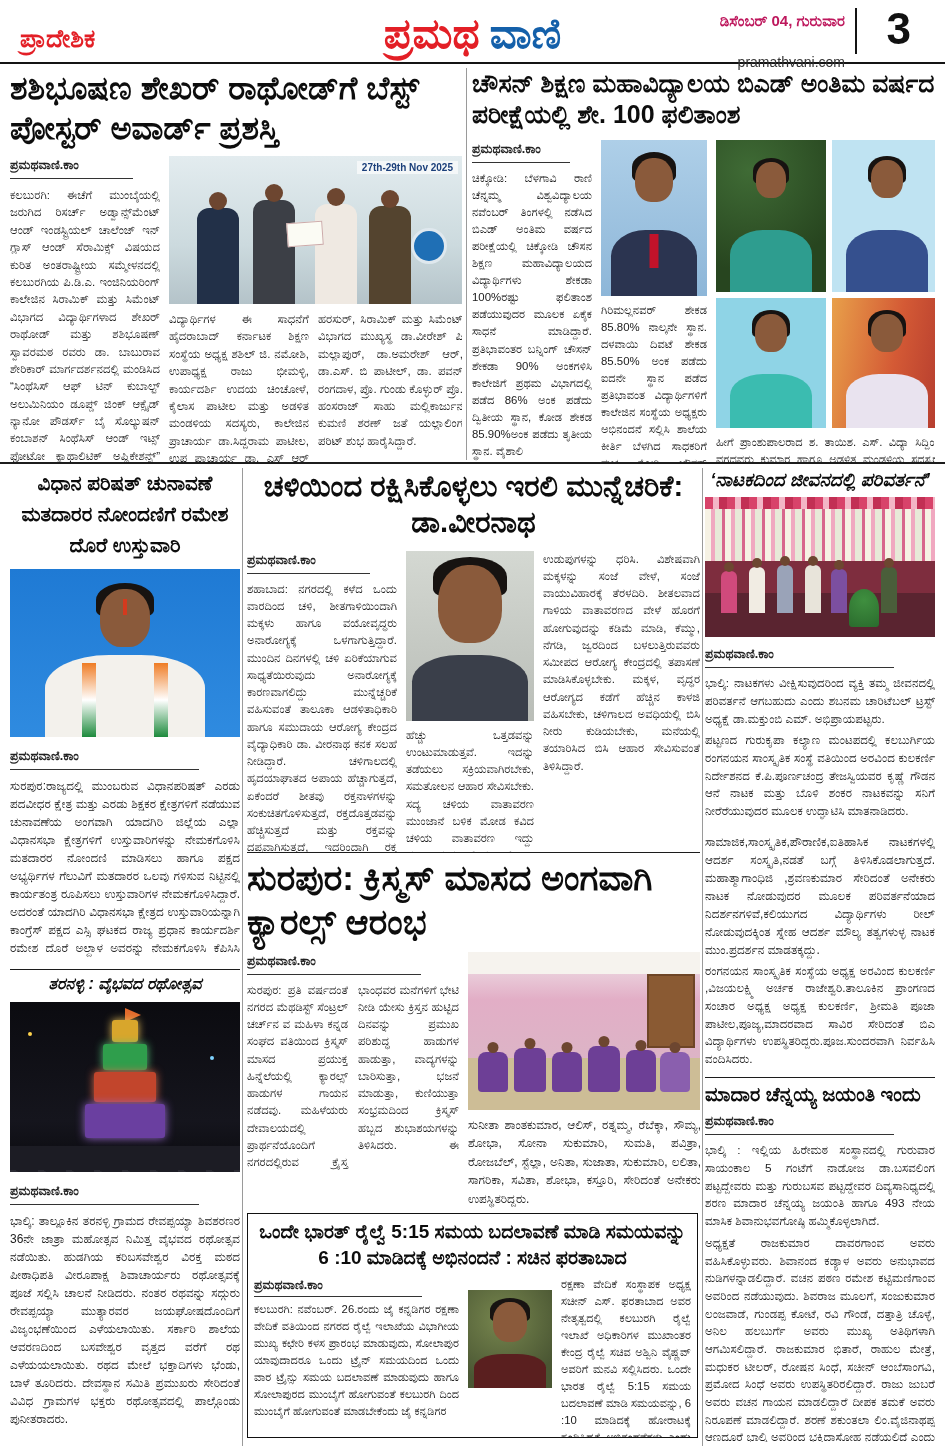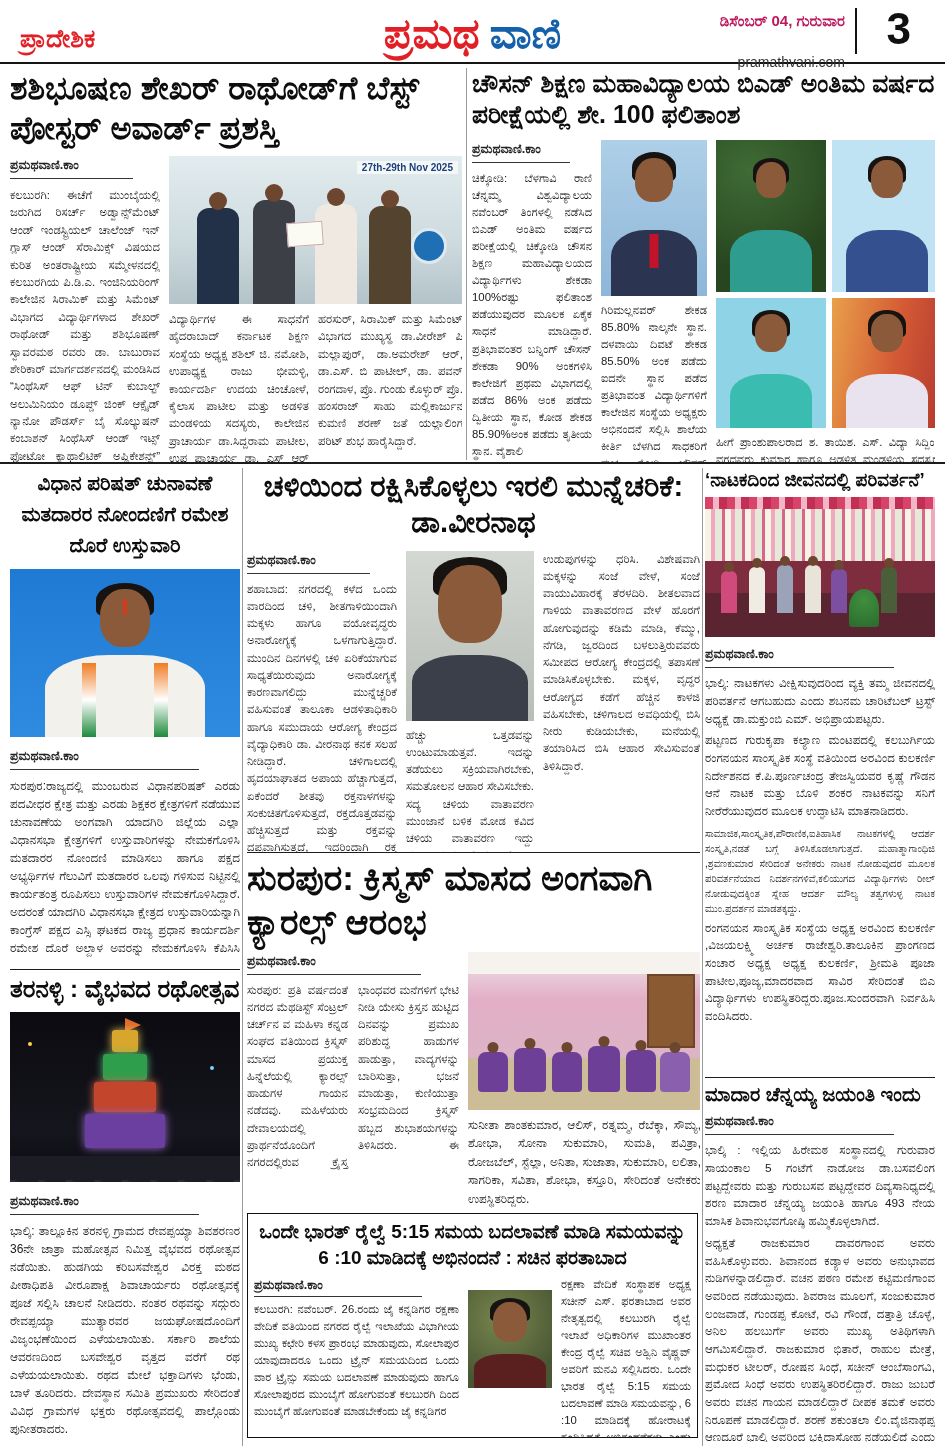--- a/index.html
+++ b/index.html
@@ -182,21 +182,21 @@
           <div class="por-head" style="width:64px;height:78px;top:14px;"></div>
           <div class="shou" style="left:6px;width:116px;height:66px;background:#3a3f4a;"></div>
         </div>
         <div class="bt" style="margin-top:6px;font-size:11.5px;">ಹೆಚ್ಚು ಒತ್ತಡವನ್ನು ಉಂಟುಮಾಡುತ್ತವೆ. ಇದನ್ನು ತಡೆಯಲು ಸಕ್ರಿಯವಾಗಿರಬೇಕು, ಸಮತೋಲನ ಆಹಾರ ಸೇವಿಸಬೇಕು. ಸದ್ಯ ಚಳಿಯ ವಾತಾವರಣ ಮುಂಜಾನೆ ಬಳಿಕ ಮೋಡ ಕವಿದ ಚಳಿಯ ವಾತಾವರಣ ಇದ್ದು ಚಳಿಯಿಂದ ರಕ್ಷಿಸಿಕೊಳ್ಳಲು ಸ್ವೆಟರ್, ಮಂಕಿ ಕ್ಯಾಪ್, ಬೆಚ್ಚಗಿನ</div>
       </div>
       <div class="bt" style="flex:1;font-size:11.5px;">ಉಡುಪುಗಳನ್ನು ಧರಿಸಿ. ವಿಶೇಷವಾಗಿ ಮಕ್ಕಳನ್ನು ಸಂಜೆ ವೇಳೆ, ಸಂಜೆ ವಾಯುವಿಹಾರಕ್ಕೆ ತೆರಳದಿರಿ. ಶೀತಲವಾದ ಗಾಳಿಯ ವಾತಾವರಣದ ವೇಳೆ ಹೊರಗೆ ಹೋಗುವುದನ್ನು ಕಡಿಮೆ ಮಾಡಿ, ಕೆಮ್ಮು, ನೆಗಡಿ, ಜ್ವರದಿಂದ ಬಳಲುತ್ತಿರುವವರು ಸಮೀಪದ ಆರೋಗ್ಯ ಕೇಂದ್ರದಲ್ಲಿ ತಪಾಸಣೆ ಮಾಡಿಸಿಕೊಳ್ಳಬೇಕು. ಮಕ್ಕಳ, ವೃದ್ಧರ ಆರೋಗ್ಯದ ಕಡೆಗೆ ಹೆಚ್ಚಿನ ಕಾಳಜಿ ವಹಿಸಬೇಕು, ಚಳಿಗಾಲದ ಅವಧಿಯಲ್ಲಿ ಬಿಸಿ ನೀರು ಕುಡಿಯಬೇಕು, ಮನೆಯಲ್ಲಿ ತಯಾರಿಸಿದ ಬಿಸಿ ಆಹಾರ ಸೇವಿಸುವಂತೆ ತಿಳಿಸಿದ್ದಾರೆ.</div>
     </div>
   </div>
 
   <div class="art" style="left:705px;top:468px;width:230px;height:606px;">
-    <div class="hl qhl" style="font-size:18.5px;">‘ನಾಟಕದಿಂದ ಜೀವನದಲ್ಲಿ ಪರಿವರ್ತನೆ’</div>
+    <div class="hl qhl" style="font-size:18.5px;text-align:center;font-style:italic;">‘ನಾಟಕದಿಂದ ಜೀವನದಲ್ಲಿ ಪರಿವರ್ತನೆ’</div>
     <div class="ph" style="width:230px;height:140px;margin-top:6px;background:#7e2d3e;">
       <div class="flower-top"></div>
       <div class="garland-curtain"></div>
       <div class="stage-floor"></div>
       <div class="person" style="left:16px;bottom:24px;width:16px;height:42px;background:#d04a7c;">
           <div class="head-c"></div>
         </div>
       <div class="person" style="left:44px;bottom:24px;width:16px;height:46px;background:#f1ece3;">
           <div class="head-c"></div>
         </div>
@@ -210,21 +210,21 @@
           <div class="head-c"></div>
         </div>
       <div class="person" style="left:176px;bottom:24px;width:16px;height:46px;background:#4a5e3a;">
           <div class="head-c"></div>
         </div>
       <div style="position:absolute;left:144px;bottom:10px;width:30px;height:38px;border-radius:50% 50% 10% 10%;background:radial-gradient(circle at 50% 30%,#3f8f3f,#2a6b2d);"></div>
     </div>
     <div class="byline" style="margin-top:8px;">ಪ್ರಮಥವಾಣಿ.ಕಾಂ</div>
     <div class="bt" style="font-size:11.8px;">ಭಾಲ್ಕಿ: ನಾಟಕಗಳು ವೀಕ್ಷಿಸುವುದರಿಂದ ವ್ಯಕ್ತಿ ತಮ್ಮ ಜೀವನದಲ್ಲಿ ಪರಿವರ್ತನೆ ಆಗಬಹುದು ಎಂದು ಶಬನಮ ಚಾರಿಟೆಬಲ್ ಟ್ರಸ್ಟ್ ಅಧ್ಯಕ್ಷೆ ಡಾ.ಮಕ್ತುಂಬಿ ಎಮ್. ಅಭಿಪ್ರಾಯಪಟ್ಟರು.</div>
     <div class="bt" style="font-size:11.8px;margin-top:4px;">ಪಟ್ಟಣದ ಗುರುಕೃಪಾ ಕಲ್ಯಾಣ ಮಂಟಪದಲ್ಲಿ ಕಲಬುರ್ಗಿಯ ರಂಗನಯನ ಸಾಂಸ್ಕೃತಿಕ ಸಂಸ್ಥೆ ವತಿಯಿಂದ ಅರವಿಂದ ಕುಲಕರ್ಣಿ ನಿರ್ದೇಶನದ ಕೆ.ಪಿ.ಪೂರ್ಣಚಂದ್ರ ತೇಜಸ್ವಿಯವರ ಕೃಷ್ಣೆ ಗೌಡನ ಆನೆ ನಾಟಕ ಮತ್ತು ಬೊಳಿ ಶಂಕರ ನಾಟಕವನ್ನು ಸನಿಗೆ ನೀರೆರೆಯುವುದರ ಮೂಲಕ ಉದ್ಘಾಟಿಸಿ ಮಾತನಾಡಿದರು.</div>
-    <div class="bt" style="font-size:10px;margin-top:5px;">ಸಾಮಾಜಿಕ,ಸಾಂಸ್ಕೃತಿಕ,ಪೌರಾಣಿಕ,ಐತಿಹಾಸಿಕ ನಾಟಕಗಳಲ್ಲಿ ಆದರ್ಶ ಸಂಸ್ಕೃತಿ,ನಡತೆ ಬಗ್ಗೆ ತಿಳಿಸಿಕೊಡಲಾಗುತ್ತದೆ. ಮಹಾತ್ಮಾಗಾಂಧಿಜಿ ,ಶ್ರವಣಕುಮಾರ ಸೇರಿದಂತೆ ಅನೇಕರು ನಾಟಕ ನೋಡುವುದರ ಮೂಲಕ ಪರಿವರ್ತನೆಯಾದ ನಿದರ್ಶನಗಳಿವೆ,ಕಲಿಯುಗದ ವಿದ್ಯಾರ್ಥಿಗಳು ರೀಲ್ ನೋಡುವುದಕ್ಕಿಂತ ಸ್ನೇಹ ಆದರ್ಶ ಮೌಲ್ಯ ತತ್ವಗಳುಳ್ಳ ನಾಟಕ ಮುಂ.ಪ್ರದರ್ಶನ ಮಾಡತಕ್ಕದ್ದು.</div>
+    <div class="bt" style="font-size:12px;margin-top:12px;">ಸಾಮಾಜಿಕ,ಸಾಂಸ್ಕೃತಿಕ,ಪೌರಾಣಿಕ,ಐತಿಹಾಸಿಕ ನಾಟಕಗಳಲ್ಲಿ ಆದರ್ಶ ಸಂಸ್ಕೃತಿ,ನಡತೆ ಬಗ್ಗೆ ತಿಳಿಸಿಕೊಡಲಾಗುತ್ತದೆ. ಮಹಾತ್ಮಾಗಾಂಧಿಜಿ ,ಶ್ರವಣಕುಮಾರ ಸೇರಿದಂತೆ ಅನೇಕರು ನಾಟಕ ನೋಡುವುದರ ಮೂಲಕ ಪರಿವರ್ತನೆಯಾದ ನಿದರ್ಶನಗಳಿವೆ,ಕಲಿಯುಗದ ವಿದ್ಯಾರ್ಥಿಗಳು ರೀಲ್ ನೋಡುವುದಕ್ಕಿಂತ ಸ್ನೇಹ ಆದರ್ಶ ಮೌಲ್ಯ ತತ್ವಗಳುಳ್ಳ ನಾಟಕ ಮುಂ.ಪ್ರದರ್ಶನ ಮಾಡತಕ್ಕದ್ದು.</div>
     <div class="bt" style="font-size:11.8px;margin-top:4px;">ರಂಗನಯನ ಸಾಂಸ್ಕೃತಿಕ ಸಂಸ್ಥೆಯ ಅಧ್ಯಕ್ಷ ಅರವಿಂದ ಕುಲಕರ್ಣಿ ,ವಿಜಯಲಕ್ಷ್ಮಿ ಅರ್ಚಕ ರಾಜೇಶ್ವರಿ.ತಾಲೂಕಿನ ಪ್ರಾಂಗಣದ ಸಂಚಾರ ಅಧ್ಯಕ್ಷ ಅಧ್ಯಕ್ಷ ಕುಲಕರ್ಣಿ, ಶ್ರೀಮತಿ ಪೂಜಾ ಪಾಟೀಲ,ಪೂಜ್ಯ,ಮಾದರವಾದ ಸಾವಿರ ಸೇರಿದಂತೆ ಬಿಎ ವಿದ್ಯಾರ್ಥಿಗಳು ಉಪಸ್ಥಿತರಿದ್ದರು.ಪೂಜ.ಸುಂದರವಾಗಿ ನಿರ್ವಹಿಸಿ ವಂದಿಸಿದರು.</div>
   </div>
 
   <div class="art" style="left:247px;top:856px;width:453px;height:352px;">
     <div class="hl" style="font-size:35px;">ಸುರಪುರ:  ಕ್ರಿಸ್ಮಸ್  ಮಾಸದ ಅಂಗವಾಗಿ ಕ್ಯಾರಲ್ಸ್ ಆರಂಭ</div>
     <div class="row" style="margin-top:8px;">
       <div style="width:212px;flex:none;">
         <div class="byline">ಪ್ರಮಥವಾಣಿ.ಕಾಂ</div>
         <div class="bt" style="font-size:11.5px;column-count:2;column-gap:10px;height:198px;overflow:hidden;">ಸುರಪುರ: ಪ್ರತಿ ವರ್ಷದಂತೆ ನಗರದ ಮೆಥಡಿಸ್ಟ್ ಸೆಂಟ್ರಲ್ ಚರ್ಚ್‌ನ ವ ಮಹಿಳಾ ಕನ್ನಡ ಸಂಘದ ವತಿಯಿಂದ ಕ್ರಿಸ್ಮಸ್ ಮಾಸದ ಪ್ರಯುಕ್ತ ಹಿನ್ನೆಲೆಯಲ್ಲಿ ಕ್ಯಾರಲ್ಸ್ ಹಾಡುಗಳ ಗಾಯನ ನಡೆದವು. ಮಹಿಳೆಯರು ದೇವಾಲಯದಲ್ಲಿ ಪ್ರಾರ್ಥನೆಯೊಂದಿಗೆ ನಗರದಲ್ಲಿರುವ ಕ್ರೈಸ್ತ ಭಾಂಧವರ ಮನೆಗಳಿಗೆ ಭೇಟಿ ನೀಡಿ ಯೇಸು ಕ್ರಿಸ್ತನ ಹುಟ್ಟಿದ ದಿನವನ್ನು ಪ್ರಮುಖ ಪರಿಶುದ್ಧ ಹಾಡುಗಳ ಹಾಡುತ್ತಾ, ವಾದ್ಯಗಳನ್ನು ಬಾರಿಸುತ್ತಾ, ಭಜನೆ ಮಾಡುತ್ತಾ, ಕುಣಿಯುತ್ತಾ ಸಂಭ್ರಮದಿಂದ ಕ್ರಿಸ್ಮಸ್ ಹಬ್ಬದ ಶುಭಾಶಯಗಳನ್ನು ತಿಳಿಸಿದರು. ಈ ಸಂದರ್ಭದಲ್ಲಿ ಸುಜಾತಾ ಆನಂದ,</div>
       </div>
@@ -251,21 +251,21 @@
           <div class="sari" style="left:192px;width:30px;height:40px;background:#8a5fae;">
               <div class="head-c"></div>
             </div>
         </div>
         <div class="names" style="margin-top:6px;">ಸುನೀತಾ ಶಾಂತಕುಮಾರ, ಆಲಿಸ್, ರತ್ನಮ್ಮ, ರೆಬೆಕ್ಕಾ, ಸೌಮ್ಯ, ಶೋಭಾ, ಸೋನಾ ಸುಕುಮಾರಿ, ಸುಮತಿ, ಪವಿತ್ರಾ, ರೋಜಬೆಲ್, ಸ್ಟೆಲ್ಲಾ, ಅನಿತಾ, ಸುಜಾತಾ, ಸುಕುಮಾರಿ, ಲಲಿತಾ, ಸಾಗರಿಕಾ, ಸವಿತಾ, ಶೋಭಾ, ಕಸ್ತೂರಿ, ಸೇರಿದಂತೆ ಅನೇಕರು ಉಪಸ್ಥಿತರಿದ್ದರು.</div>
       </div>
     </div>
   </div>
 
   <div class="art" style="left:10px;top:974px;width:230px;height:472px;">
-    <div class="hl" style="font-size:24px;">ತರನಳ್ಳಿ : ವೈಭವದ ರಥೋತ್ಸವ</div>
+    <div class="hl" style="font-size:16px;text-align:center;font-style:italic;">ತರನಳ್ಳಿ : ವೈಭವದ ರಥೋತ್ಸವ</div>
     <div class="ph night" style="width:230px;height:170px;margin-top:8px;">
       <div class="flag"></div>
       <div class="tier" style="top:18px;width:26px;height:22px;background:#d8a62c;box-shadow:0 0 8px #e8c05a;"></div>
       <div class="tier" style="top:42px;width:44px;height:26px;background:#2f9e4c;box-shadow:0 0 8px #57c277;"></div>
       <div class="tier" style="top:70px;width:62px;height:30px;background:#c2452c;box-shadow:0 0 8px #e06a4a;"></div>
       <div class="tier" style="top:102px;width:80px;height:34px;background:#6a3fa0;box-shadow:0 0 10px #9a6ad0;"></div>
       <div class="crowd"></div>
       <div style="position:absolute;left:18px;top:30px;width:4px;height:4px;border-radius:50%;background:#ffd34d;"></div>
       <div style="position:absolute;right:26px;top:54px;width:4px;height:4px;border-radius:50%;background:#7fd3ff;"></div>
     </div>

